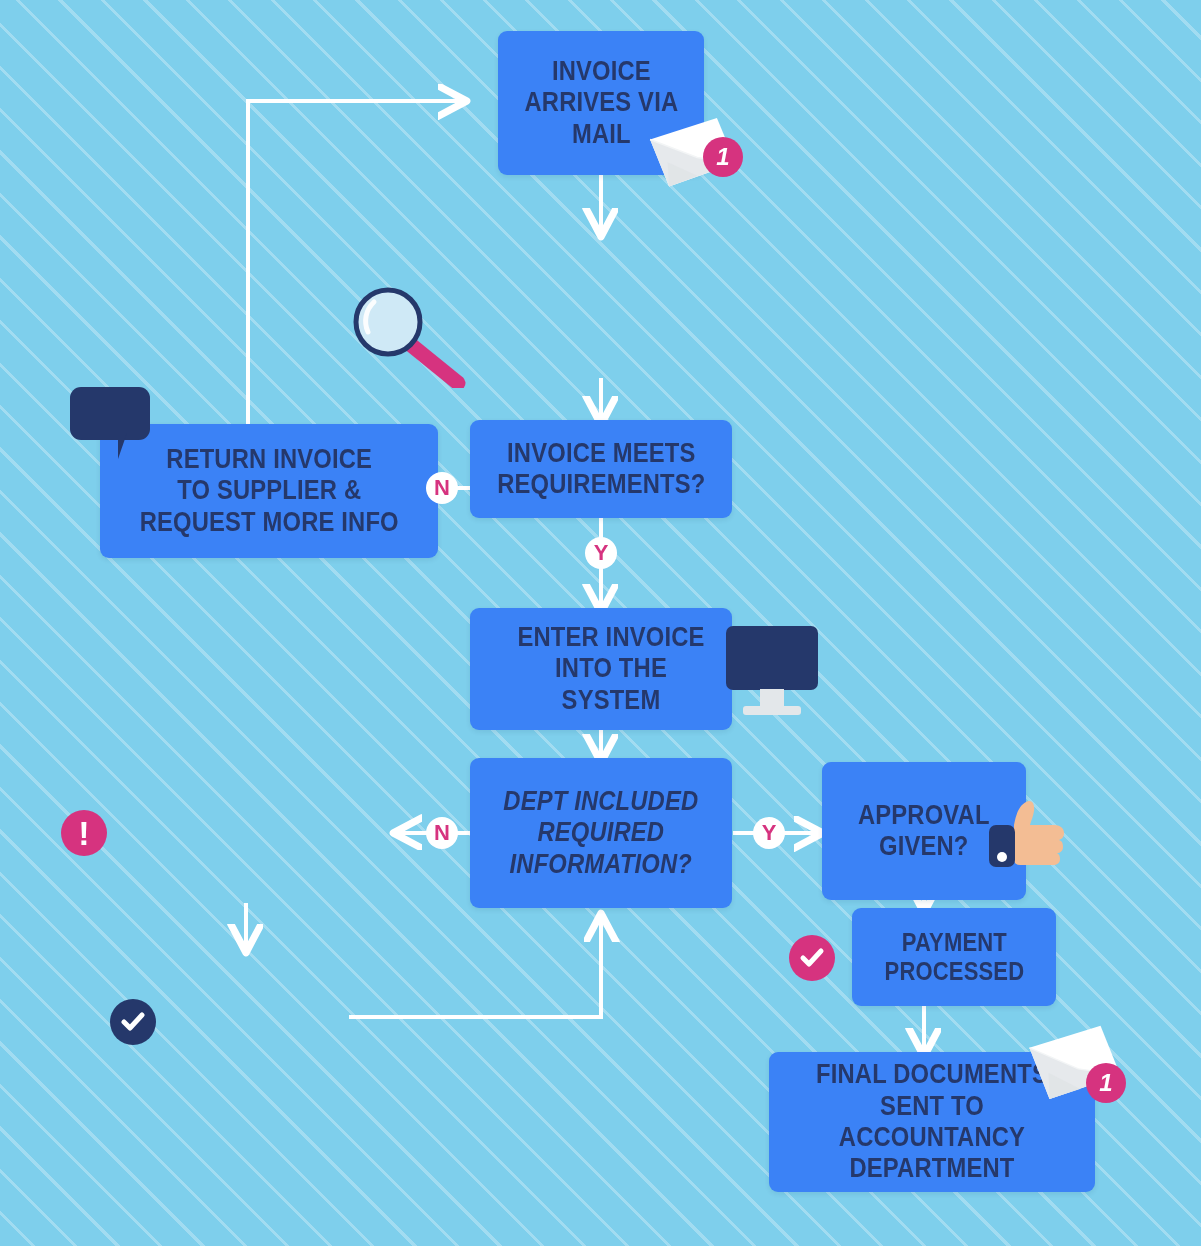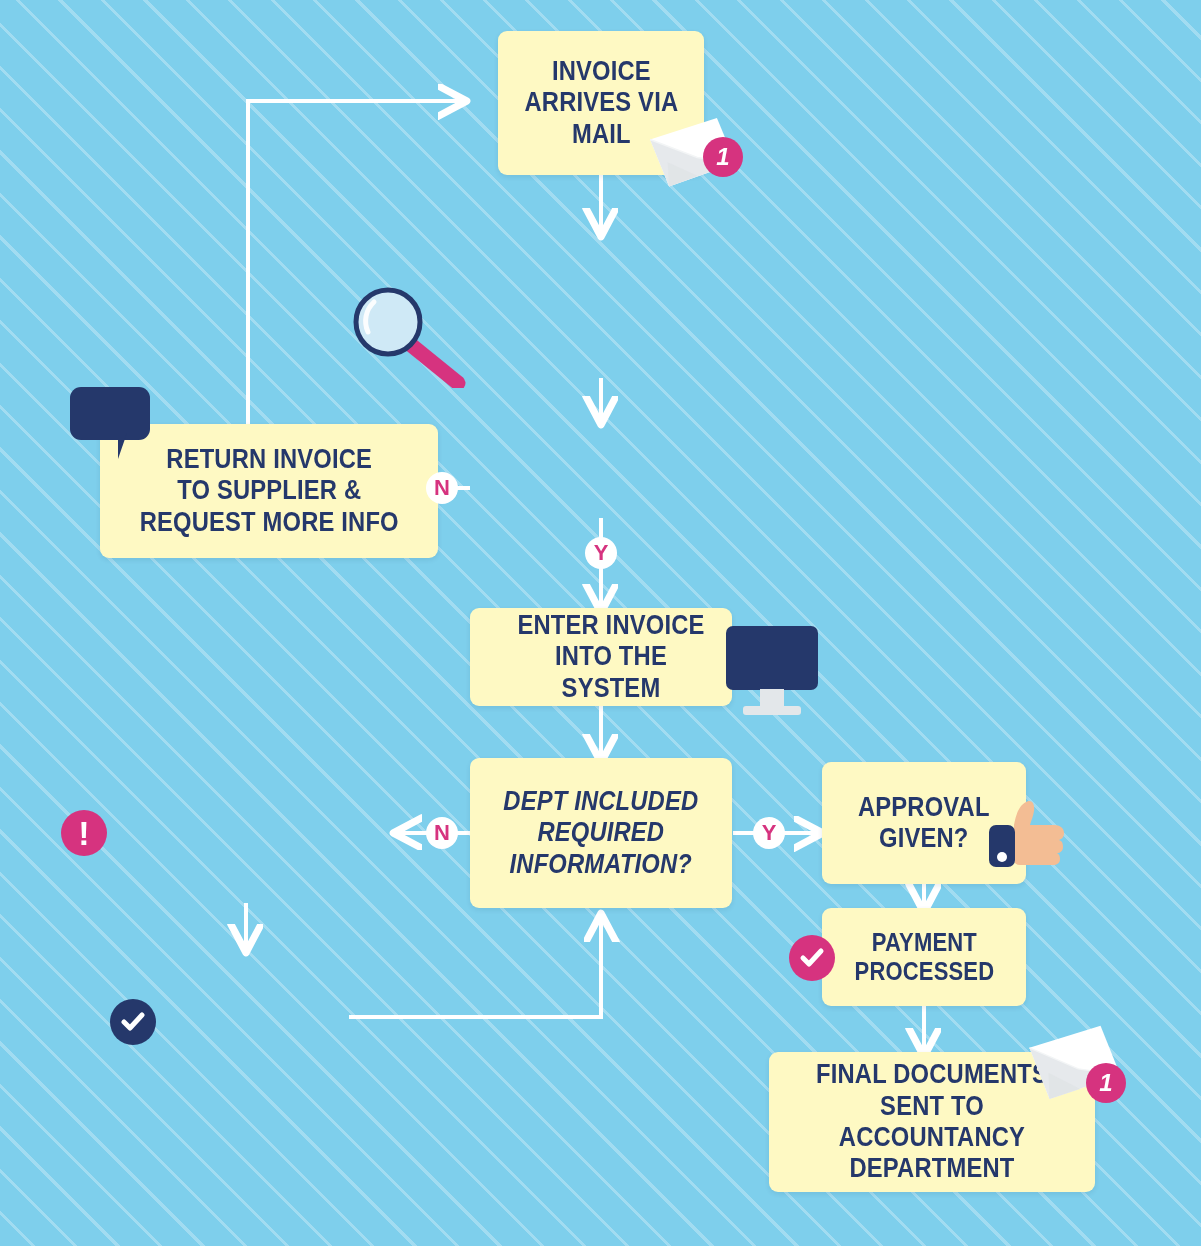--- a/index.html
+++ b/index.html
@@ -19,21 +19,21 @@
        rgba(255,255,255,0.28) 22px,
        rgba(255,255,255,0.28) 25px,
        rgba(255,255,255,0) 25px,
        rgba(255,255,255,0) 30px);
     pointer-events:none;
   }
   #canvas{ position:absolute; inset:0; }
 
   .node{
     position:absolute;
-    background:#fef9c3;
+    background:#3b82f6;
     border-radius:9px;
     color:#25386b;
     font-weight:700;
     letter-spacing:0.2px;
     text-align:center;
     display:flex;
     align-items:center;
     justify-content:center;
     box-shadow:0 2px 5px rgba(20,60,90,0.10);
     z-index:5;
@@ -175,35 +175,39 @@
 
 
   <div class="icon" style="left:350px; top:284px; width:118px; height:104px;">
     <svg width="118" height="104" viewBox="0 0 118 104">
       <line x1="55" y1="56" x2="108" y2="99" stroke="#d6337f" stroke-width="15" stroke-linecap="round"></line>
       <circle cx="38" cy="38" r="32" fill="#cfe9f6" stroke="#25386b" stroke-width="5"></circle>
       <path d="M18,48 A26,26 0 0 1 24,18" fill="none" stroke="#ffffff" stroke-width="5" stroke-linecap="round" opacity="0.9"></path>
     </svg>
   </div>
 
+  <div class="node" style="left:470px; top:420px; width:262px; height:98px;">
+    <div class="txt">INVOICE MEETS
+REQUIREMENTS?</div>
+  </div>
   <div class="badge" style="left:426px; top:472px;">
     <span>N</span>
   </div>
   <div class="badge" style="left:585px; top:537px;">
     <span>Y</span>
   </div>
 
   <div class="node" style="left:100px; top:424px; width:338px; height:134px;">
     <div class="txt">RETURN INVOICE
 TO SUPPLIER &amp;
 REQUEST MORE INFO</div>
   </div>
   <div class="icon speech-bubble" style="left:70px; top:387px;"></div>
 
-  <div class="node" style="left:470px; top:608px; width:262px; height:98px;padding-left:20px;">
+  <div class="node" style="left:470px; top:608px; width:262px; height:122px;padding-left:20px;">
     <div class="txt">ENTER INVOICE
 INTO THE SYSTEM</div>
   </div>
 
   <div class="icon" style="left:726px; top:626px; width:94px; height:92px;">
     <div class="monitor-neck"></div>
     <div class="monitor-base"></div>
     <div class="monitor-screen"></div>
   </div>
 
@@ -222,38 +226,38 @@
   <div class="icon pink-circle" style="left:61px; top:810px;">
     <span class="bang">!</span>
   </div>
 
   <div class="icon navy-circle" style="left:110px; top:999px;">
     <svg width="28" height="28" viewBox="0 0 28 28">
       <path d="M5,14 L11,20 L23,7" fill="none" stroke="#ffffff" stroke-width="5" stroke-linecap="round" stroke-linejoin="round"></path>
     </svg>
   </div>
 
-  <div class="node" style="left:822px; top:762px; width:204px; height:122px;justify-content:center;">
+  <div class="node" style="left:822px; top:762px; width:204px; height:138px;justify-content:center;">
     <div class="txt">APPROVAL
 GIVEN?</div>
   </div>
 
   <div class="icon" style="left:984px; top:795px; width:86px; height:78px;">
     <svg width="86" height="78" viewBox="0 0 86 78">
       <path d="M30,30 C32,18 36,10 42,7 C48,4 51,9 50,16 C49.4,21 47,26 46,30
                L70,30 C76,30 80,33 80,38 C80,42 78,44 75,45
                C78,46 79,48 79,52 C79,56 76,58 73,58
                C75,59 76,61 76,64 C76,68 73,70 69,70 L36,70
                C32,70 30,68 30,64 Z" fill="#f3bd94"></path>
       <rect x="5" y="30" width="26" height="42" rx="7" fill="#25386b"></rect>
       <circle cx="18" cy="62" r="5" fill="#ffffff"></circle>
     </svg>
   </div>
 
-  <div class="node small" style="left:822px; top:908px; width:204px; height:98px;">
+  <div class="node small" style="left:852px; top:908px; width:204px; height:98px;">
     <div class="txt">PAYMENT
 PROCESSED</div>
   </div>
   <div class="icon pink-circle" style="left:789px; top:935px;">
     <svg width="28" height="28" viewBox="0 0 28 28">
       <path d="M5,14 L11,20 L23,7" fill="none" stroke="#ffffff" stroke-width="5" stroke-linecap="round" stroke-linejoin="round"></path>
     </svg>
   </div>
 
   <div class="node" style="left:769px; top:1052px; width:326px; height:140px;">

